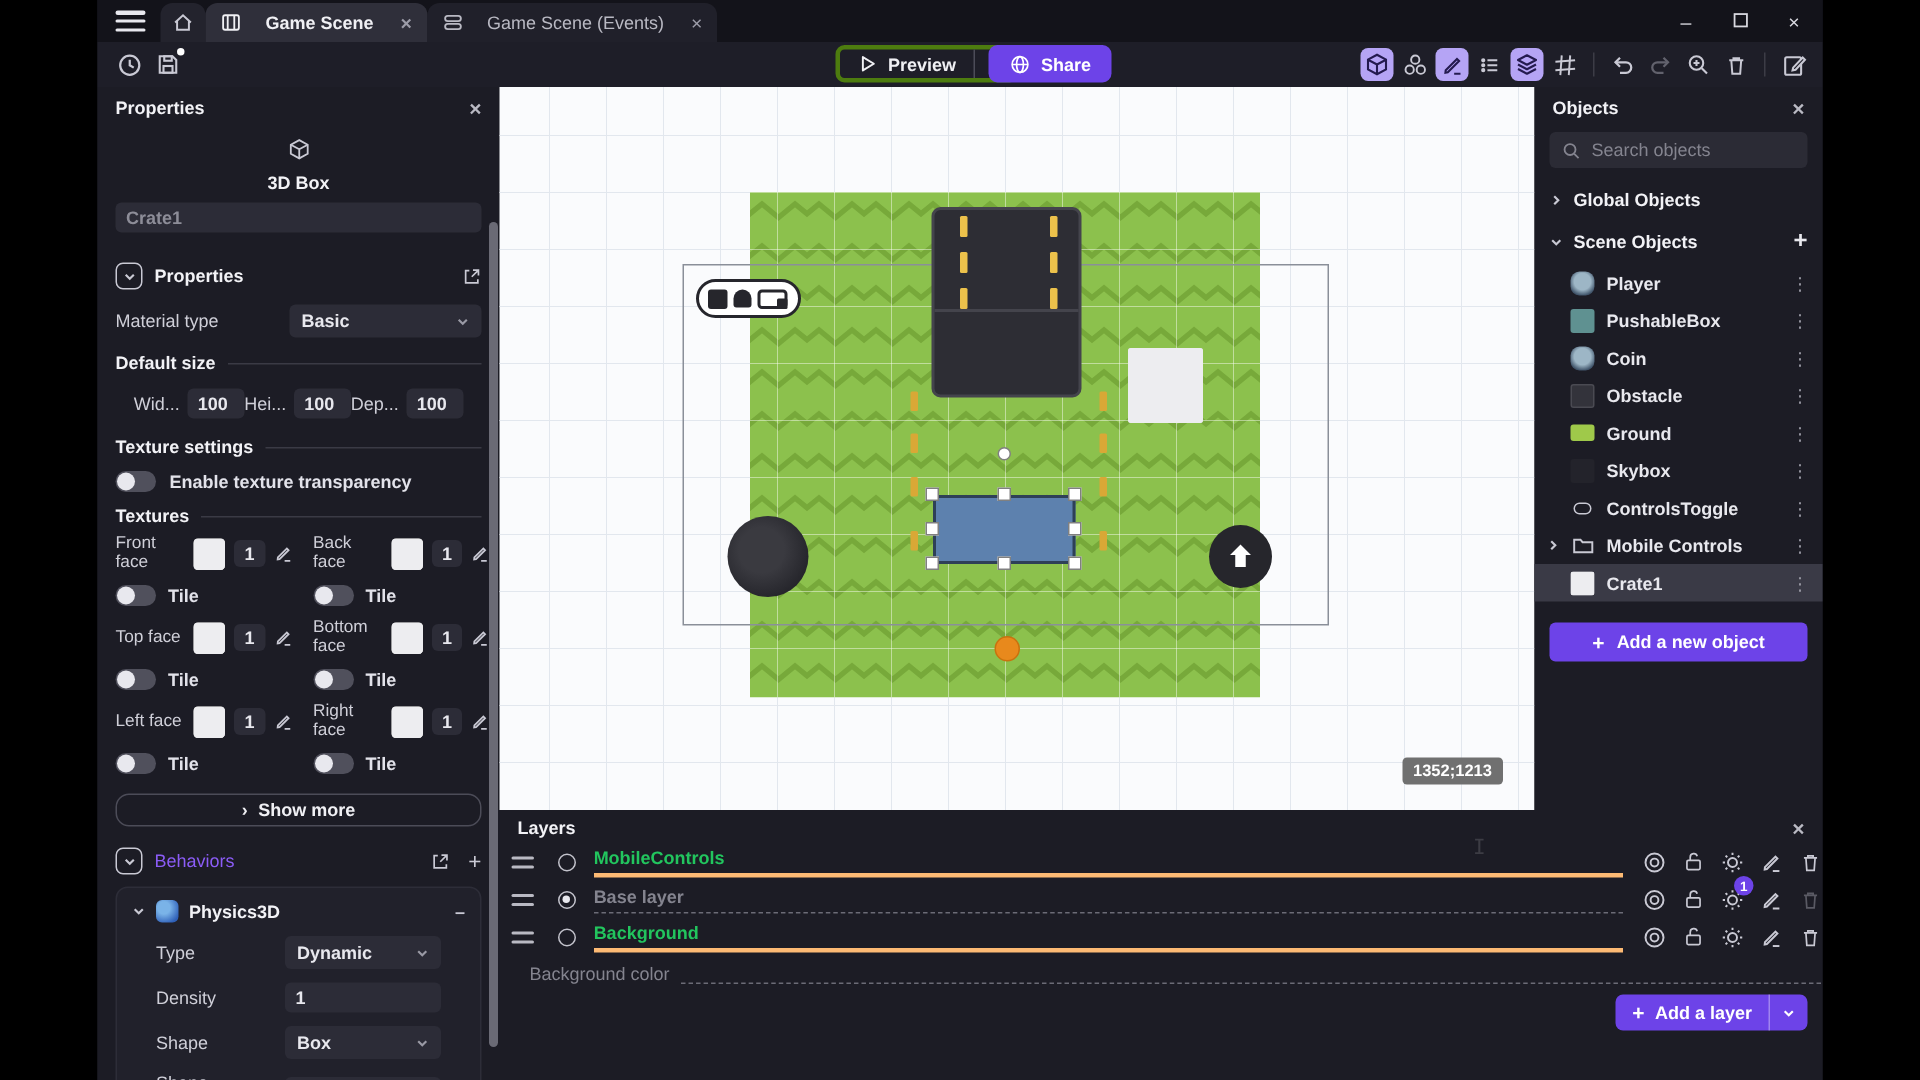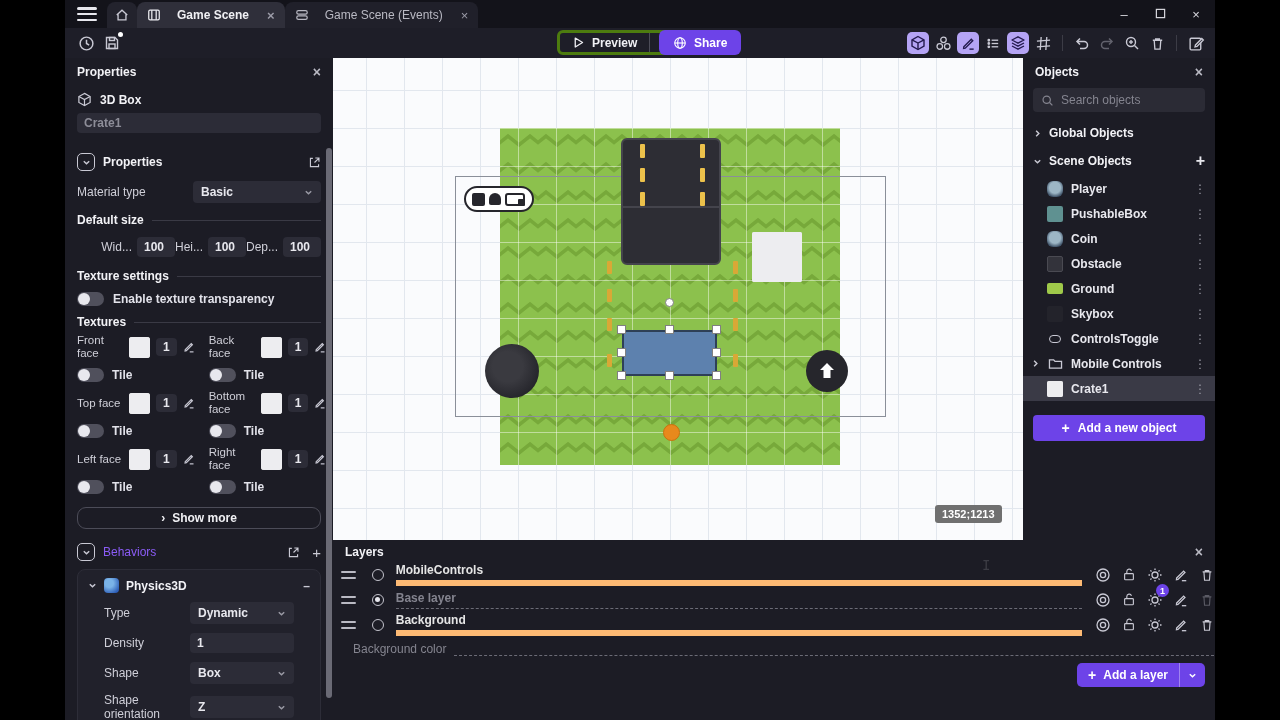--- a/index.html
+++ b/index.html
@@ -44,21 +44,21 @@
   .toggle { width:27px; height:14px; border-radius:8px; background:#50505c; position:relative; flex:0 0 auto; cursor:pointer; }
   .toggle::after { content:""; position:absolute; left:1px; top:1px; width:12px; height:12px; border-radius:50%; background:#e8e8ee; }
   .outline-btn { border:1px solid #4c4c58; border-radius:9px; color:#f0f0f4; font-weight:bold; display:flex; align-items:center; justify-content:center; gap:7px; cursor:pointer; }
   .kebab { color:#9a9aa5; font-size:12px; cursor:pointer; }
   svg.ic { display:block; }
 
   
   #props { left:0; top:58px; width:268px; height:662px; overflow:hidden; }
   #props .body { position:relative; padding:0 12px; }
   .row { display:flex; align-items:center; }
-  #objtype { gap:8px; color:#f2f2f6; font-weight:bold; margin:8px 0 6px 0; }
+  #objtype { gap:8px; color:#f2f2f6; font-weight:bold; margin:8px 0 6px 0;flex-direction:column; }
   #objname { width:100%; color:#8d8d98; background:#2c2c37; margin-bottom:10px; }
   #secprops { margin:10px 0 2px 0; display:flex; align-items:center; gap:8px; }
   #secprops .grow { flex:1; }
   .collapse-ic { width:18px; height:18px; border:1.4px solid #c9c9d4; border-radius:5px; color:#c9c9d4; display:flex; align-items:center; justify-content:center; }
   .labrow { justify-content:space-between; margin:10px 0; }
   .lab { color:#cfcfd8; }
   .sizefield { display:flex; align-items:center; gap:5px; }
   .sizefield .input { width:40px; }
   .togglerow { gap:9px; margin:9px 0; color:#e2e2ea; font-weight:bold; }
   .facegrid { display:grid; grid-template-columns:1fr 1fr; column-gap:14px; row-gap:2px; margin-top:4px; }
@@ -114,21 +114,21 @@
   #addobj { margin:14px 10px 0 10px; height:26px; background:#6d43e8; border-radius:4px; color:#fff; font-weight:bold; display:flex; align-items:center; justify-content:center; gap:8px; cursor:pointer; }
 
   
   #layerspanel { left:268px; top:540px; width:882px; height:180px; }
   #layerspanel .phead { padding:4px 12px 2px 12px; }
   .layer-row { position:relative; display:flex; align-items:center; height:25px; padding-left:8px; }
   .draghandle { width:15px; height:8px; display:flex; flex-direction:column; justify-content:space-between; color:#b9b9c3; cursor:grab; }
   .draghandle div { height:2px; background:#b9b9c3; border-radius:1px; }
   .radio { width:12px; height:12px; border-radius:50%; border:1.5px solid #c3c3cc; margin-left:16px; position:relative; cursor:pointer; flex:0 0 auto; }
   .radio.sel::after { content:""; position:absolute; left:2.5px; top:2.5px; width:5px; height:5px; border-radius:50%; background:#e8e8ee; }
-  .lname { margin-left:12px; width:698px; font-weight:bold; color:#e5e5e5; border-bottom:6px solid #fdba74; padding-bottom:3px; }
+  .lname { margin-left:12px; width:698px; font-weight:bold; color:#22c55e; border-bottom:3px solid #fdba74; padding-bottom:3px; }
   .lname.ghost { color:#84848f; border-bottom:1px dashed #6b6b76; }
   .licons { display:flex; align-items:center; gap:9px; margin-left:12px; color:#c9c9d4; }
   .licons .dim { color:#5a5a64; }
   .libtn { position:relative; width:17px; height:17px; display:flex; align-items:center; justify-content:center; cursor:pointer; }
   .badge { position:absolute; right:-6px; top:-7px; min-width:13px; height:13px; background:#6d43e8; color:#fff; border-radius:7px; font-size:9px; font-weight:bold; display:flex; align-items:center; justify-content:center; padding:0 2px; }
   #bgcolorrow { display:flex; align-items:center; height:24px; padding-left:8px; color:#84848f; }
   #bgcolorrow .dh { opacity:.45; }
   #bgcolorlabel { margin-left:12px; flex:0 0 auto; }
   #bgcolordash { flex:0 0 760px; border-bottom:1px dashed #6b6b76; margin-left:8px; height:14px; }
   #bgswatch { width:30px; height:17px; background:#fff; border-radius:3px; margin-left:6px; cursor:pointer; }
@@ -362,21 +362,21 @@
                 <path d="M2 3.5 L5 6.5 L8 3.5"></path>
               </svg>
             </span>
         </div>
       </div>
 
       <div class="sechead">
           <span>Default size</span>
           <span class="rule"></span>
         </div>
-      <div class="row" style="justify-content:flex-end; margin:10px 0 12px 0">
+      <div class="row" style="justify-content:center; margin:10px 0 12px 0">
         <div class="sizefield">
             <span class="lab">Wid...</span>
             <input class="input" style="width: 38px;" value="100">
           </div>
         <div class="sizefield">
             <span class="lab">Hei...</span>
             <input class="input" style="width: 38px;" value="100">
           </div>
         <div class="sizefield">
             <span class="lab">Dep...</span>

